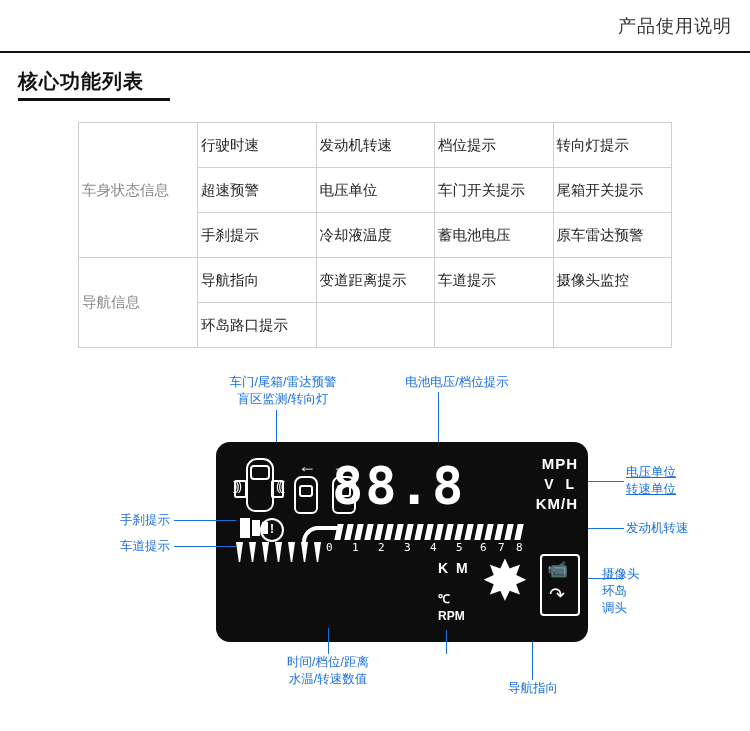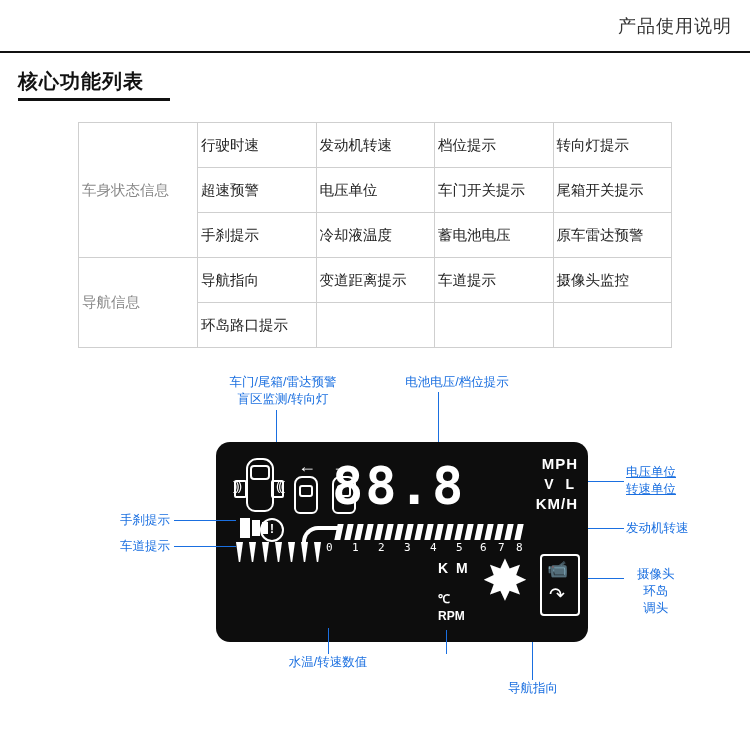--- a/index.html
+++ b/index.html
@@ -524,28 +524,29 @@
 
   <div class="anno" style="left:586px; top:96px;text-decoration:underline;">
     <div>电压单位</div>
     <div>转速单位</div>
   </div>
   <div class="ln h" style="left:548px; top:113px; width:36px;"></div>
 
   <div class="anno" style="left:586px; top:152px;">发动机转速</div>
   <div class="ln h" style="left:548px; top:160px; width:36px;"></div>
 
-  <div class="anno" style="left:597px; top:198px;text-align:center;">
+  <div class="anno" style="left:562px; top:198px;">
     <div>摄像头</div>
     <div>环岛</div>
     <div>调头</div>
   </div>
   <div class="ln h" style="left:548px; top:210px; width:36px;"></div>
 
   <div class="anno c" style="left:218px; top:286px; width:140px;">
+    <div>时间/档位/距离</div>
     <div>水温/转速数值</div>
   </div>
   <div class="ln v" style="left:288px; top:260px; height:26px;"></div>
 
   <div class="ln v" style="left:406px; top:262px; height:24px;"></div>
 
   <div class="anno c" style="left:448px; top:312px; width:90px;">导航指向</div>
   <div class="ln v" style="left:492px; top:274px; height:38px;"></div>
 </div>
 

